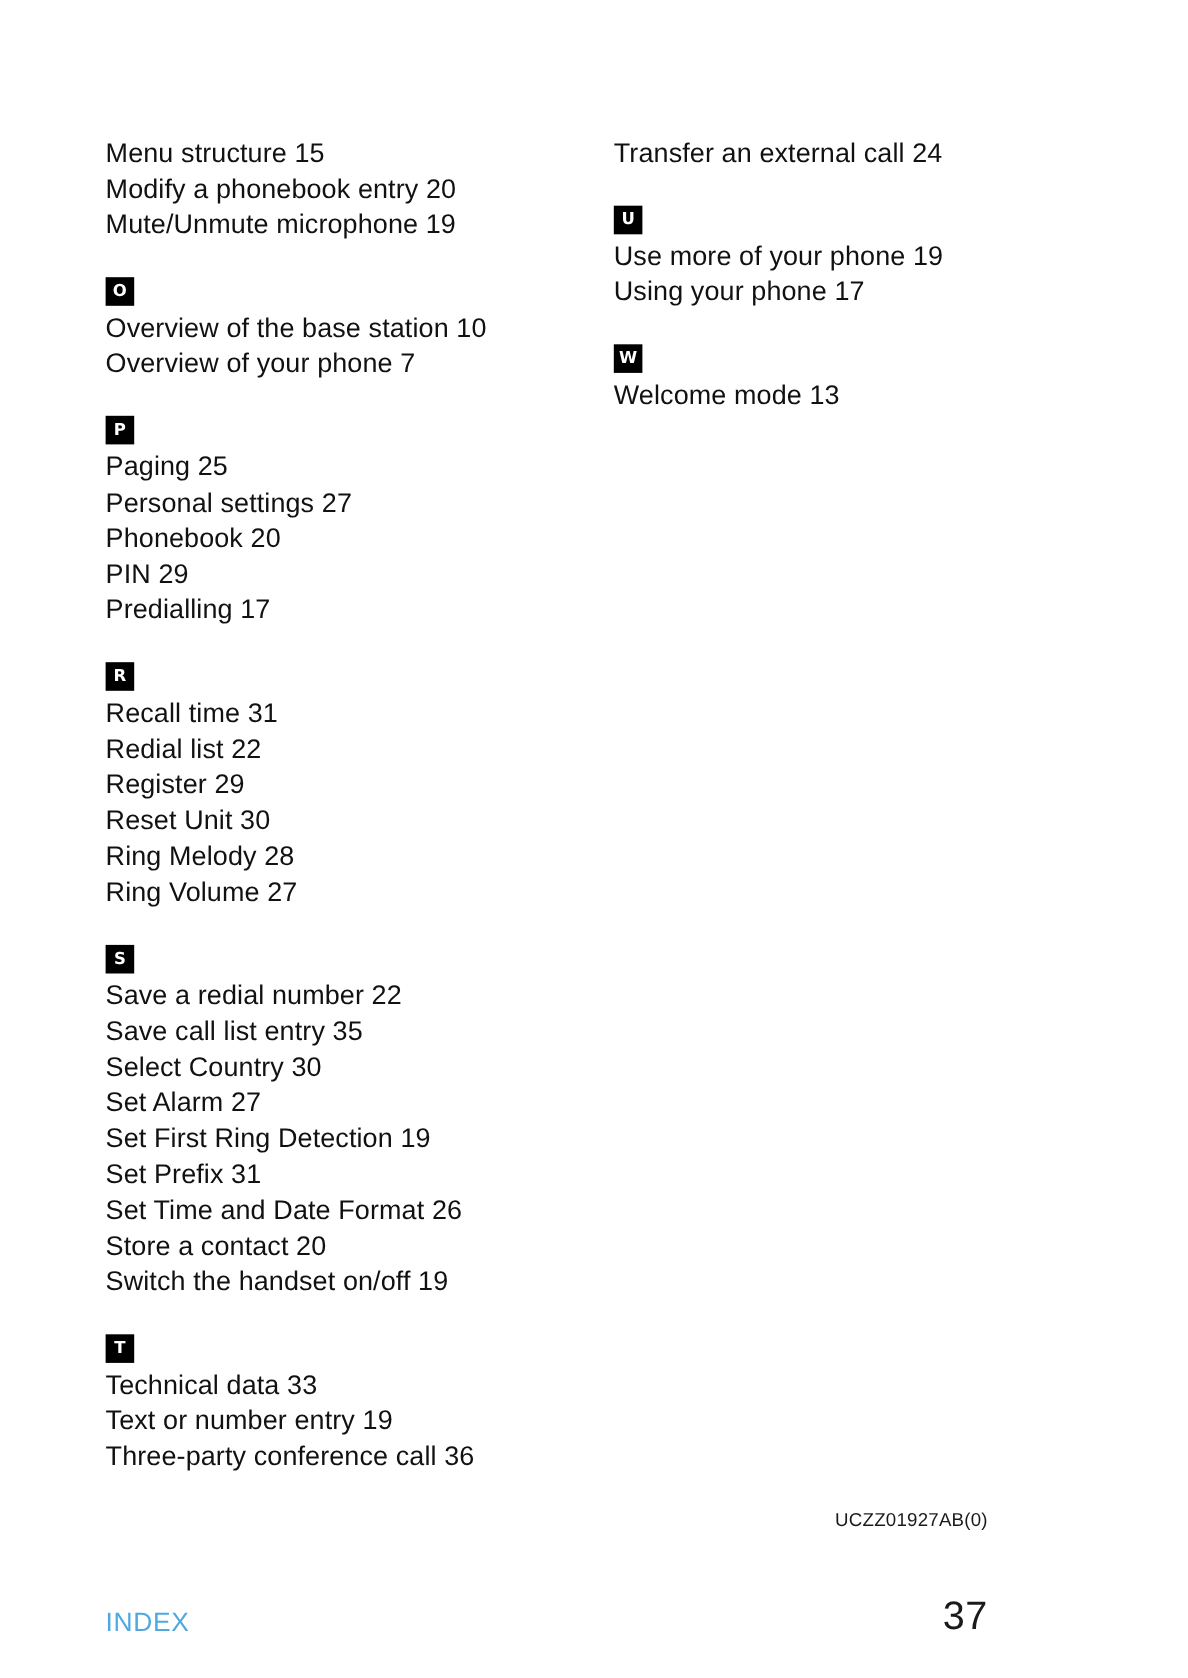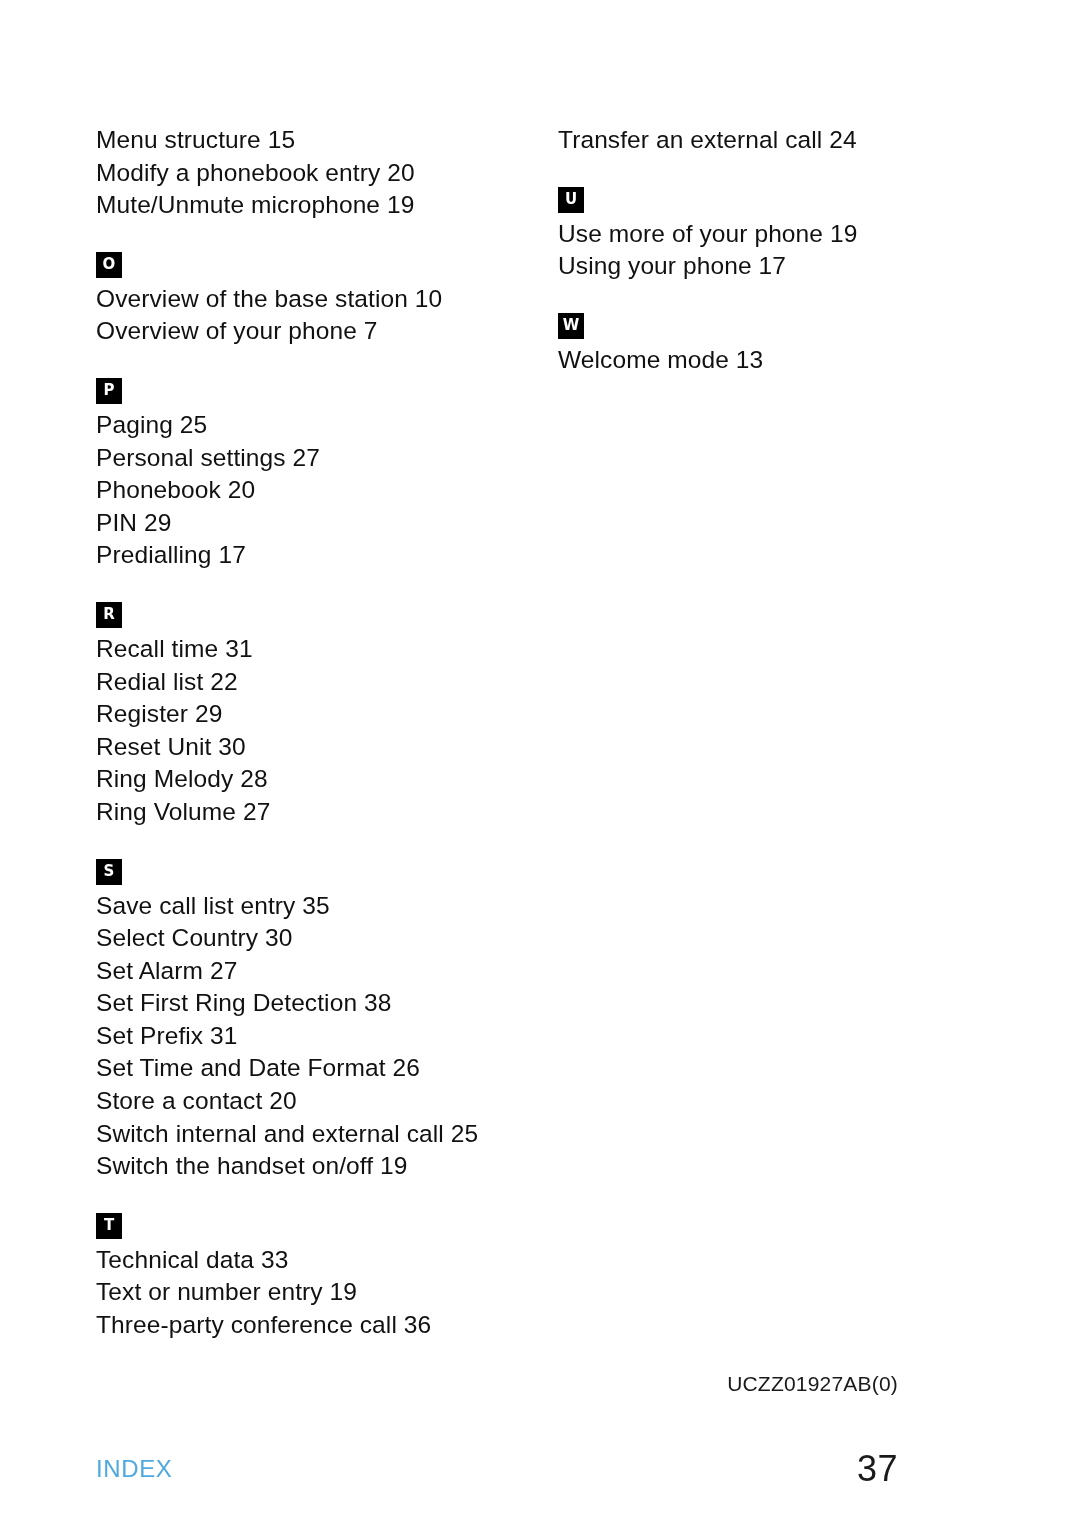--- a/index.html
+++ b/index.html
@@ -80,34 +80,34 @@
     letter-spacing: 0.1px;
     white-space: nowrap;
     color: #111111;
   }
 
   
   .doc-code {
     position: absolute;
     right: 78px;
     top: 1372px;
-    font-size: 21px;
+    font-size: 17px;
     letter-spacing: 0.2px;
     color: #1a1a1a;
     text-align: center;
   }
 
   .page-footer {
     position: absolute;
     left: 96px;
     right: 78px;
     top: 1448px;
     display: flex;
     flex-direction: row;
-    align-items: center;
+    align-items: flex-end;
     justify-content: space-between;
   }
   .footer-label {
     font-size: 24px;
     letter-spacing: 0.6px;
     color: #4ea9e0;
   }
   .footer-page-number {
     font-size: 36px;
     color: #1a1a1a;
@@ -141,28 +141,28 @@
           </ul></div>
         <div class="group"><span class="letter-badge" style="background: rgb(0, 0, 0); color: rgb(255, 255, 255);">R</span><ul class="entry-list">
             <li class="entry">Recall time 31</li>
             <li class="entry">Redial list 22</li>
             <li class="entry">Register 29</li>
             <li class="entry">Reset Unit 30</li>
             <li class="entry">Ring Melody 28</li>
             <li class="entry">Ring Volume 27</li>
           </ul></div>
         <div class="group"><span class="letter-badge" style="background: rgb(0, 0, 0); color: rgb(255, 255, 255);">S</span><ul class="entry-list">
+            <li class="entry">Save a redial number 22</li>
             <li class="entry">Save call list entry 35</li>
             <li class="entry">Select Country 30</li>
             <li class="entry">Set Alarm 27</li>
-            <li class="entry">Set First Ring Detection 38</li>
+            <li class="entry">Set First Ring Detection 19</li>
             <li class="entry">Set Prefix 31</li>
             <li class="entry">Set Time and Date Format 26</li>
             <li class="entry">Store a contact 20</li>
-            <li class="entry">Switch internal and external call 25</li>
             <li class="entry">Switch the handset on/off 19</li>
           </ul></div>
         <div class="group"><span class="letter-badge" style="background: rgb(0, 0, 0); color: rgb(255, 255, 255);">T</span><ul class="entry-list">
             <li class="entry">Technical data 33</li>
             <li class="entry">Text or number entry 19</li>
             <li class="entry">Three-party conference call 36</li>
           </ul></div>
       </div>
     <div class="column right">
         <div class="group">

